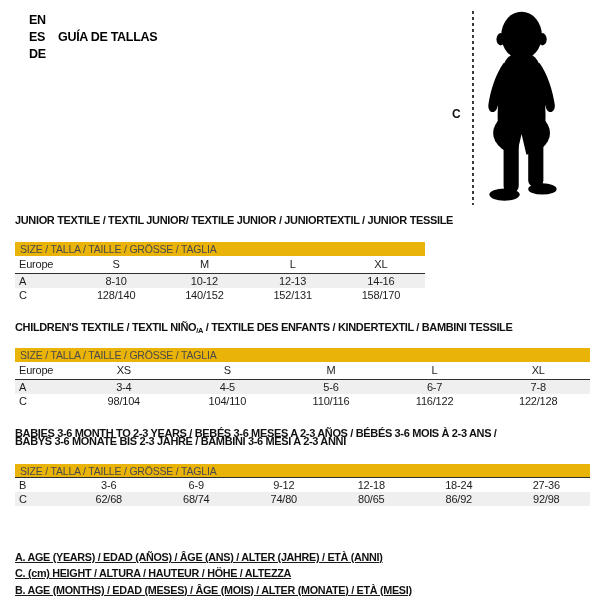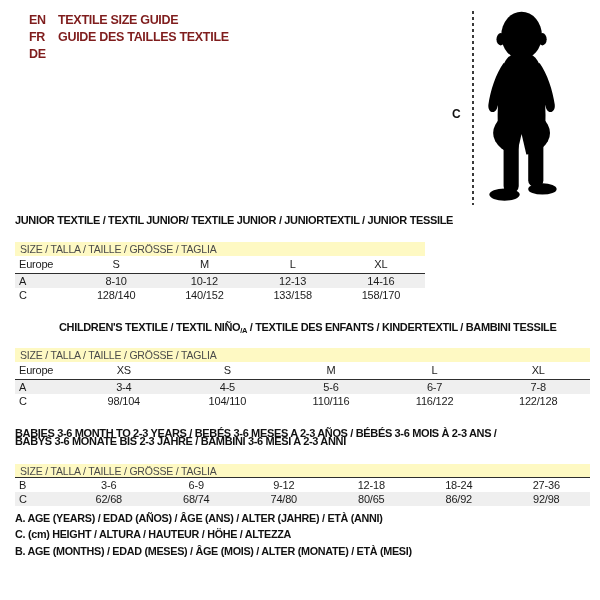--- a/index.html
+++ b/index.html
@@ -4,59 +4,58 @@
 <style>
   html,body{margin:0;padding:0;}
   body{
     width:600px;height:600px;background:#ffffff;position:relative;overflow:hidden;
     font-family:"Liberation Sans", sans-serif;color:#1a1a1a;
     -webkit-font-smoothing:antialiased;
   }
   
   .lang-block{position:absolute;left:29px;top:11px;}
   .lang-row{display:flex;height:17.4px;align-items:center;
-    font-weight:bold;font-size:12.5px;letter-spacing:-0.3px;color:#7f1d1d;}
+    font-weight:bold;font-size:12.5px;letter-spacing:-0.3px;color:#000000;}
   .lang-code{width:29px;flex:0 0 29px;}
   
   .dash-line{position:absolute;left:472px;top:11px;width:2px;height:194px;
     background:repeating-linear-gradient(to bottom,#3a3a3a 0 3px,transparent 3px 6px);}
   .c-label{position:absolute;left:452px;top:107px;font-weight:bold;font-size:12px;color:#111;}
   .baby-svg{position:absolute;left:478px;top:7px;}
   
   .tbl-title{position:absolute;left:15px;font-weight:bold;font-size:11px;
     letter-spacing:-0.35px;color:#111;line-height:14px;white-space:nowrap;}
   .sub{font-size:7.5px;vertical-align:-2px;}
   
   .tbl{position:absolute;left:15px;}
   .w1{width:410px;} .w2{width:575px;}
-  .size-bar{height:14px;background:#fef9c3;color:#4a4a4a;font-size:10.5px;
+  .size-bar{height:14px;background:#eab308;color:#4a4a4a;font-size:10.5px;
     letter-spacing:-0.2px;display:flex;align-items:center;padding-left:5px;box-sizing:border-box;}
   .bar-line{border-bottom:1.5px solid #2e2e2e;}
   .trow{display:flex;align-items:center;height:14px;font-size:11px;letter-spacing:-0.2px;color:#1c1c1c;}
   .trow.head{height:16.5px;border-bottom:1.5px solid #2e2e2e;}
   .trow .lbl{flex:0 0 57px;padding-left:4px;box-sizing:border-box;}
   .tbl3 .lbl{flex:0 0 50px;}
   .trow .c{flex:1;text-align:center;}
   .shade{background:#efefef;}
   
-  .legend{position:absolute;left:15px;top:510px;}
+  .legend{position:absolute;left:15px;top:549px;text-decoration:underline;}
   .legend-line{height:16.3px;font-weight:bold;font-size:10.8px;letter-spacing:-0.3px;
     color:#111;display:flex;align-items:center;white-space:nowrap;}
 </style>
 </head>
 <body>
 
 <div class="lang-block">
   <div class="lang-row">
     <span class="lang-code">EN</span>
-    <span>TEXTILE SIZE GUIDE</span>
   </div>
   <div class="lang-row">
-    <span class="lang-code">FR</span>
-    <span>GUIDE DES TAILLES TEXTILE</span>
+    <span class="lang-code">ES</span>
+    <span>GUÍA DE TALLAS</span>
   </div>
   <div class="lang-row">
     <span class="lang-code">DE</span>
   </div>
 </div>
 
 <div class="dash-line"></div>
 <div class="c-label">C</div>
 <svg class="baby-svg" width="90" height="199" viewBox="0 0 95 206" fill="#000">
   <ellipse cx="46" cy="28" rx="21.5" ry="25"></ellipse>
@@ -87,26 +86,26 @@
     <span class="lbl">A</span>
     <span class="c">8-10</span>
     <span class="c">10-12</span>
     <span class="c">12-13</span>
     <span class="c">14-16</span>
   </div>
   <div class="trow">
     <span class="lbl">C</span>
     <span class="c">128/140</span>
     <span class="c">140/152</span>
-    <span class="c">133/158</span>
+    <span class="c">152/131</span>
     <span class="c">158/170</span>
   </div>
 </div>
 
-<div class="tbl-title" style="top:320px;margin-left:44px;">
+<div class="tbl-title" style="top:320px;">
   <span>CHILDREN'S TEXTILE / TEXTIL NIÑO</span><span class="sub">/A</span><span> / TEXTILE DES ENFANTS / KINDERTEXTIL / BAMBINI TESSILE</span>
 </div>
 <div class="tbl w2" style="top:348px;">
   <div class="size-bar">SIZE / TALLA / TAILLE / GRÖSSE / TAGLIA</div>
   <div class="trow head">
     <span class="lbl">Europe</span>
     <span class="c">XS</span>
     <span class="c">S</span>
     <span class="c">M</span>
     <span class="c">L</span>

